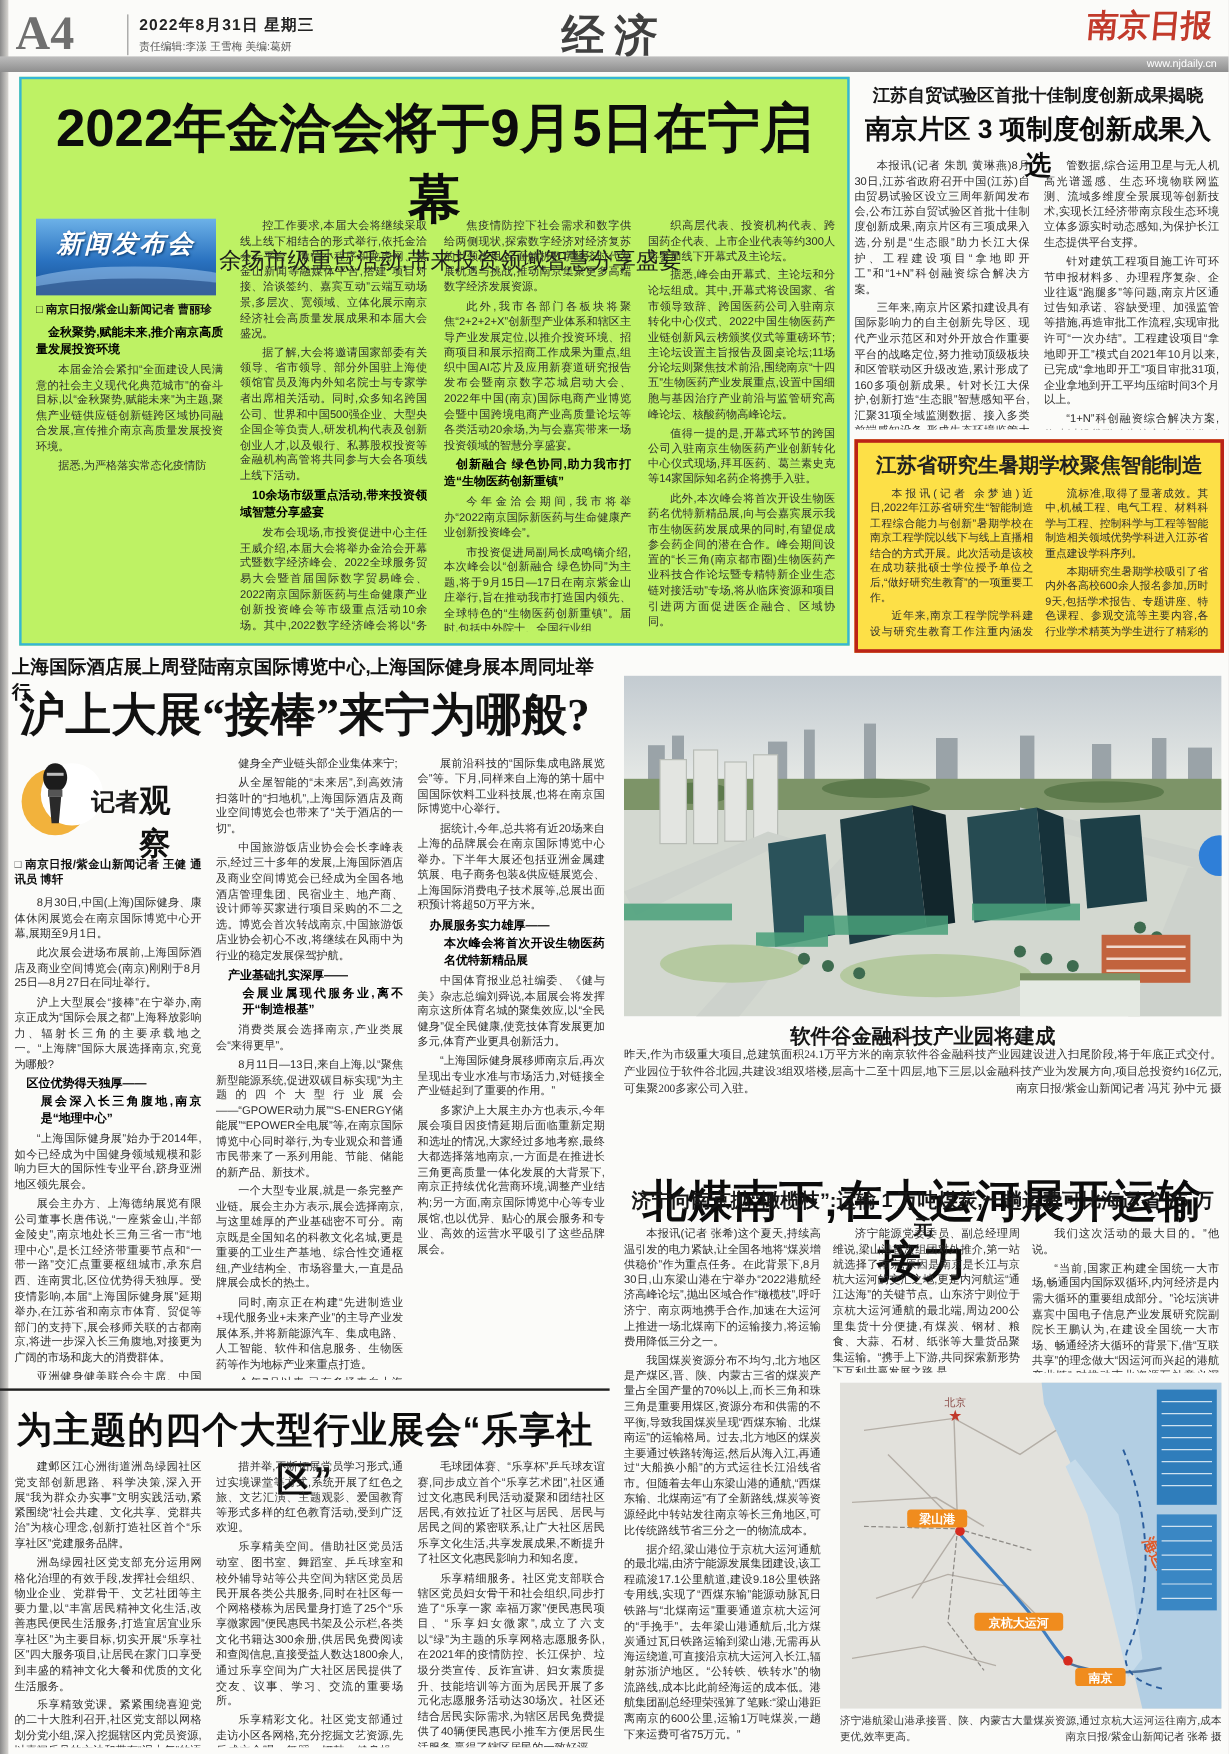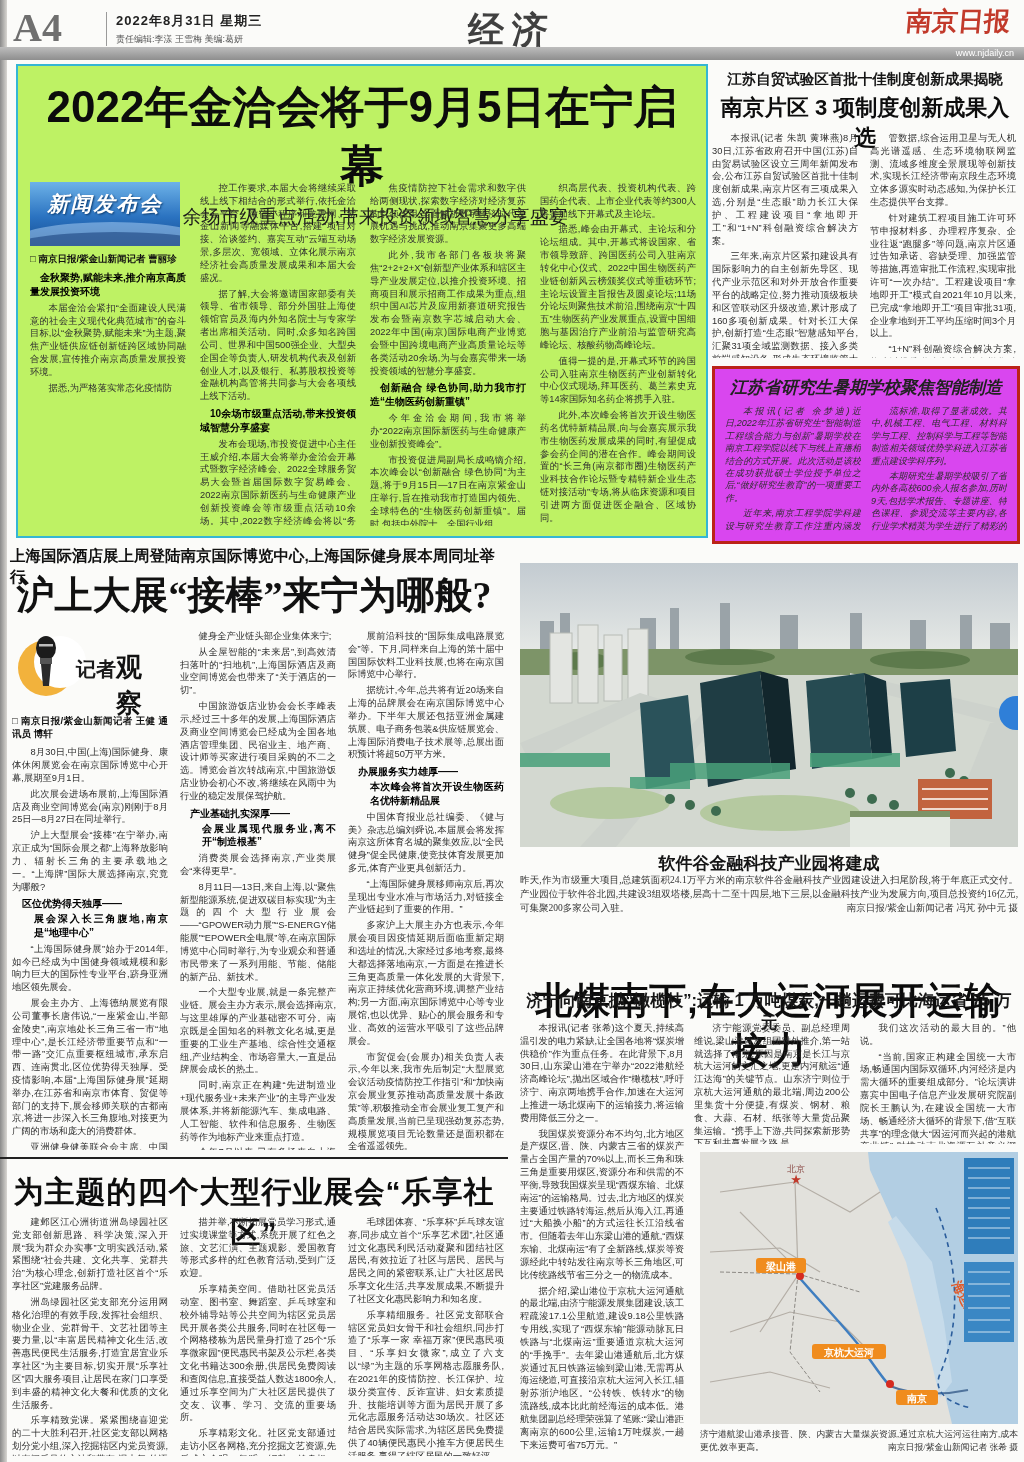--- a/index.html
+++ b/index.html
@@ -31,21 +31,21 @@
   .badge-nfb{position:relative;width:150px;height:64px;background:linear-gradient(180deg,#6db2e8 0%,#2a72c0 55%,#174f92 100%);overflow:hidden;font-style:italic;}
   .badge-nfb .t{position:absolute;left:0;width:150px;top:8px;text-align:center;color:#fff;font-size:21px;
        font-weight:900;letter-spacing:2px;text-shadow:1px 1px 2px #0a3a6e;}
   .badge-nfb .w1{position:absolute;left:-18px;top:40px;width:200px;height:40px;border-radius:50%;
        background:rgba(190,225,255,.45);}
   .badge-nfb .w2{position:absolute;left:-30px;top:50px;width:230px;height:40px;border-radius:50%;
        background:rgba(20,60,120,.55);}
   
   .kick{font-weight:bold;font-size:14.5px;color:#161616;text-align:center;}
   .h2r{font-weight:900;font-size:22px;color:#0d0d0d;text-align:center;margin-top:4px;}
-  .redbox{left:712px;top:366px;width:302px;height:172px;border:3px solid #bb2318;background:#d946ef;font-style:italic;}
+  .redbox{left:712px;top:366px;width:302px;height:172px;border:3px solid #bb2318;background:#fde047;}
   .redbox h3{margin:7px 4px 0;text-align:center;font-size:17px;font-weight:900;color:#222;}
   
   .h2g{font-family:"Liberation Serif",serif;font-weight:900;font-size:38px;color:#111;text-align:center;}
   .badge-jg{position:relative;width:156px;height:78px;}
   .badge-jg .moon{position:absolute;left:6px;top:10px;width:56px;height:56px;border-radius:50%;background:#f2b23c;}
   .badge-jg .moonin{position:absolute;left:22px;top:6px;width:52px;height:52px;border-radius:50%;background:#fff;}
   .badge-jg .t1{position:absolute;left:64px;top:26px;font-size:20px;font-weight:900;color:#1a1a1a;}
   .badge-jg .t2{position:absolute;left:104px;top:20px;font-size:26px;font-weight:900;color:#111;letter-spacing:2px;}
   
   .capt-h{font-weight:900;font-size:17px;text-align:center;color:#151515;}
@@ -172,21 +172,20 @@
     <p>今年7月以来,已有多场来自上海的品牌产业展会成功在南京国际博览中心举办。比如,我国唯一的国家级、综合性、国际化的智能电网行业盛会——中国(南京)智能电网展览会;聚焦国际集成电路应用趋势和领先IC设计技术,以及电子业“碳中和”产业发</p>
   </div>
   <div class="col" style="left:348px;top:630px;width:156px;height:520px;">
     <p>展前沿科技的“国际集成电路展览会”等。下月,同样来自上海的第十届中国国际饮料工业科技展,也将在南京国际博览中心举行。</p>
     <p>据统计,今年,总共将有近20场来自上海的品牌展会在南京国际博览中心举办。下半年大展还包括亚洲金属建筑展、电子商务包装&amp;供应链展览会、上海国际消费电子技术展等,总展出面积预计将超50万平方米。</p>
     <p class="sh">办展服务实力雄厚——</p>
     <p class="sh sh2">本次峰会将首次开设生物医药名优特新精品展</p>
     <p>中国体育报业总社编委、《健与美》杂志总编刘舜说,本届展会将发挥南京这所体育名城的聚集效应,以“全民健身”促全民健康,使竞技体育发展更加多元,体育产业更具创新活力。</p>
     <p>“上海国际健身展移师南京后,再次呈现出专业水准与市场活力,对链接全产业链起到了重要的作用。”</p>
     <p>多家沪上大展主办方也表示,今年展会项目因疫情延期后面临重新定期和选址的情况,大家经过多地考察,最终大都选择落地南京,一方面是在推进长三角更高质量一体化发展的大背景下,南京正持续优化营商环境,调整产业结构;另一方面,南京国际博览中心等专业展馆,也以优异、贴心的展会服务和专业、高效的运营水平吸引了这些品牌展会。</p>
-    <p>市贸促会(会展办)相关负责人表示,今年以来,我市先后制定“大型展览会议活动疫情防控工作指引”和“加快南京会展业复苏推动高质量发展十条政策”等,积极推动全市会展业复工复产和高质量发展,当前已呈现强劲复苏态势,规模展览项目无论数量还是面积都在全省遥遥领先。</p>
 
   </div>
 
   <svg class="abs" style="left:520px;top:563px;" width="498" height="284" viewBox="0 0 498 284">
     <defs>
       <linearGradient id="sky" x1="0" y1="0" x2="0" y2="1">
         <stop offset="0" stop-color="#c3cbd1"></stop>
           <stop offset="1" stop-color="#e6e9e6"></stop>
       </linearGradient>
     </defs>

